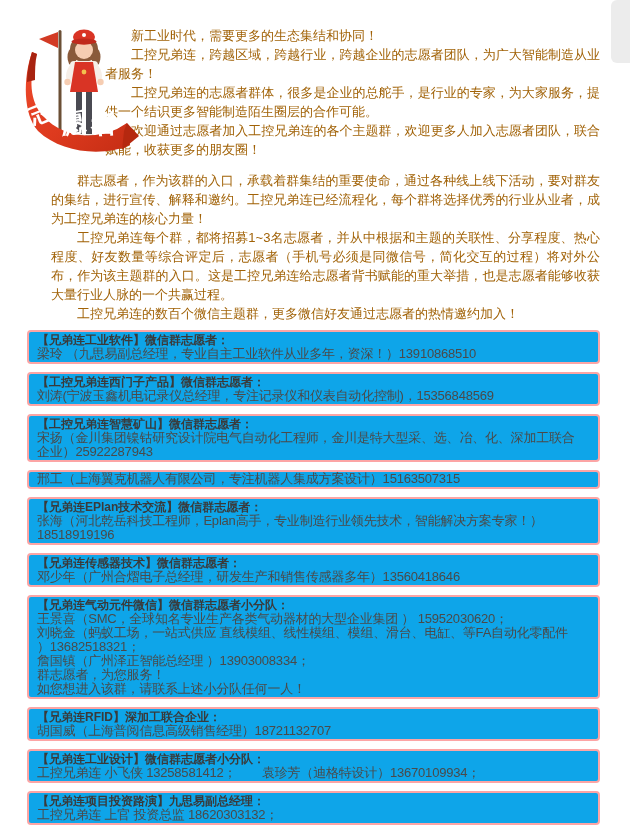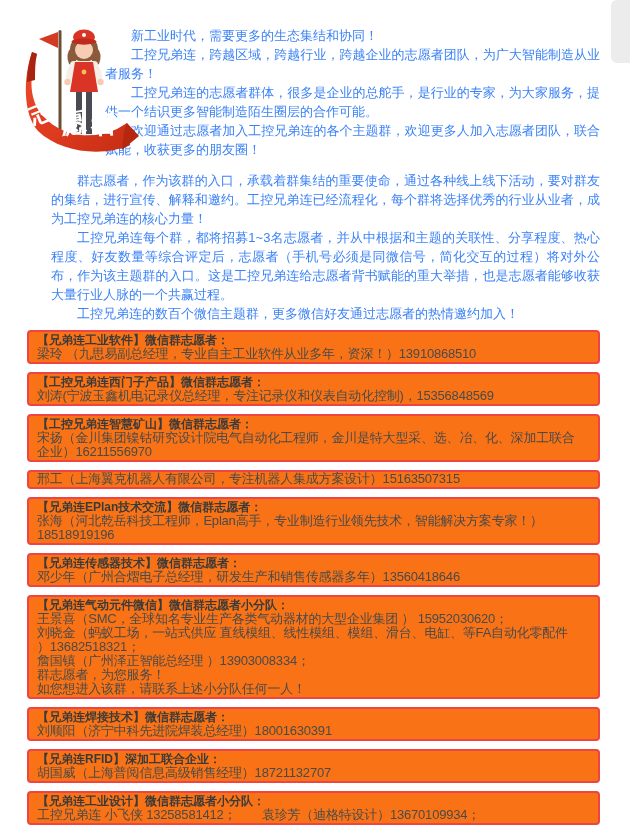--- a/index.html
+++ b/index.html
@@ -28,30 +28,30 @@
   .flag-float svg{
     position:absolute;left:-4px;top:-2px;
     overflow:visible;
   }
   .para{
     margin:0;
     font-size:13px;
     line-height:19px;
     text-align:justify;
     text-indent:2em;
-    color:#3b82f6;
+    color:#a16207;
   }
   .body-paragraphs{margin-top:12px;margin-left:24px;}
   .groups{margin-top:7px;}
   .group-box{
-    border:2px solid #ef4444;
+    border:2px solid #fca5a5;
     border-radius:4px;
     padding:0 16px 1px 8px;
     margin-bottom:8px;
-    background:#f97316;
+    background:#0ea5e9;
   }
   .group-title{
     font-size:12px;
     font-weight:bold;
     color:#3a3a3a;
     line-height:14px;
     padding-top:1px;
   }
   .group-line{
     font-size:13px;
@@ -133,21 +133,21 @@
         <div class="group-box">
           <div class="group-title">【兄弟连工业软件】微信群志愿者：</div>
           <div class="group-line">梁玲 （九思易副总经理，专业自主工业软件从业多年，资深！）13910868510</div>
         </div>
         <div class="group-box">
           <div class="group-title">【工控兄弟连西门子产品】微信群志愿者：</div>
           <div class="group-line">刘涛(宁波玉鑫机电记录仪总经理，专注记录仪和仪表自动化控制)，15356848569</div>
         </div>
         <div class="group-box">
           <div class="group-title">【工控兄弟连智慧矿山】微信群志愿者：</div>
-          <div class="group-line">宋扬（金川集团镍钴研究设计院电气自动化工程师，金川是特大型采、选、冶、化、深加工联合企业）16211556970</div>
+          <div class="group-line">宋扬（金川集团镍钴研究设计院电气自动化工程师，金川是特大型采、选、冶、化、深加工联合企业）25922287943</div>
         </div>
         <div class="group-box">
           <div class="group-line">邢工（上海翼克机器人有限公司，专注机器人集成方案设计）15163507315</div>
         </div>
         <div class="group-box">
           <div class="group-title">【兄弟连EPlan技术交流】微信群志愿者：</div>
           <div class="group-line">张海（河北乾岳科技工程师，Eplan高手，专业制造行业领先技术，智能解决方案专家！）18518919196</div>
         </div>
         <div class="group-box">
           <div class="group-title">【兄弟连传感器技术】微信群志愿者：</div>
@@ -155,24 +155,20 @@
         </div>
         <div class="group-box">
           <div class="group-title">【兄弟连气动元件微信】微信群志愿者小分队：</div>
           <div class="group-line">王景喜（SMC，全球知名专业生产各类气动器材的大型企业集团 ） 15952030620；</div>
           <div class="group-line">刘晓金（蚂蚁工场，一站式供应 直线模组、线性模组、模组、滑台、电缸、等FA自动化零配件 ）13682518321；</div>
           <div class="group-line">詹国镇（广州泽正智能总经理 ）13903008334；</div>
           <div class="group-line">群志愿者，为您服务！</div>
           <div class="group-line">如您想进入该群，请联系上述小分队任何一人！</div>
         </div>
         <div class="group-box">
-          <div class="group-title">【兄弟连焊接技术】微信群志愿者：</div>
-          <div class="group-line">刘顺阳（济宁中科先进院焊装总经理）18001630391</div>
-        </div>
-        <div class="group-box">
           <div class="group-title">【兄弟连RFID】深加工联合企业：</div>
           <div class="group-line">胡国威（上海普阅信息高级销售经理）18721132707</div>
         </div>
         <div class="group-box">
           <div class="group-title">【兄弟连工业设计】微信群志愿者小分队：</div>
           <div class="group-line">工控兄弟连 小飞侠 13258581412；　　袁珍芳（迪格特设计）13670109934；</div>
         </div>
         <div class="group-box">
           <div class="group-title">【兄弟连项目投资路演】九思易副总经理：</div>
           <div class="group-line">工控兄弟连 上官 投资总监 18620303132；</div>

